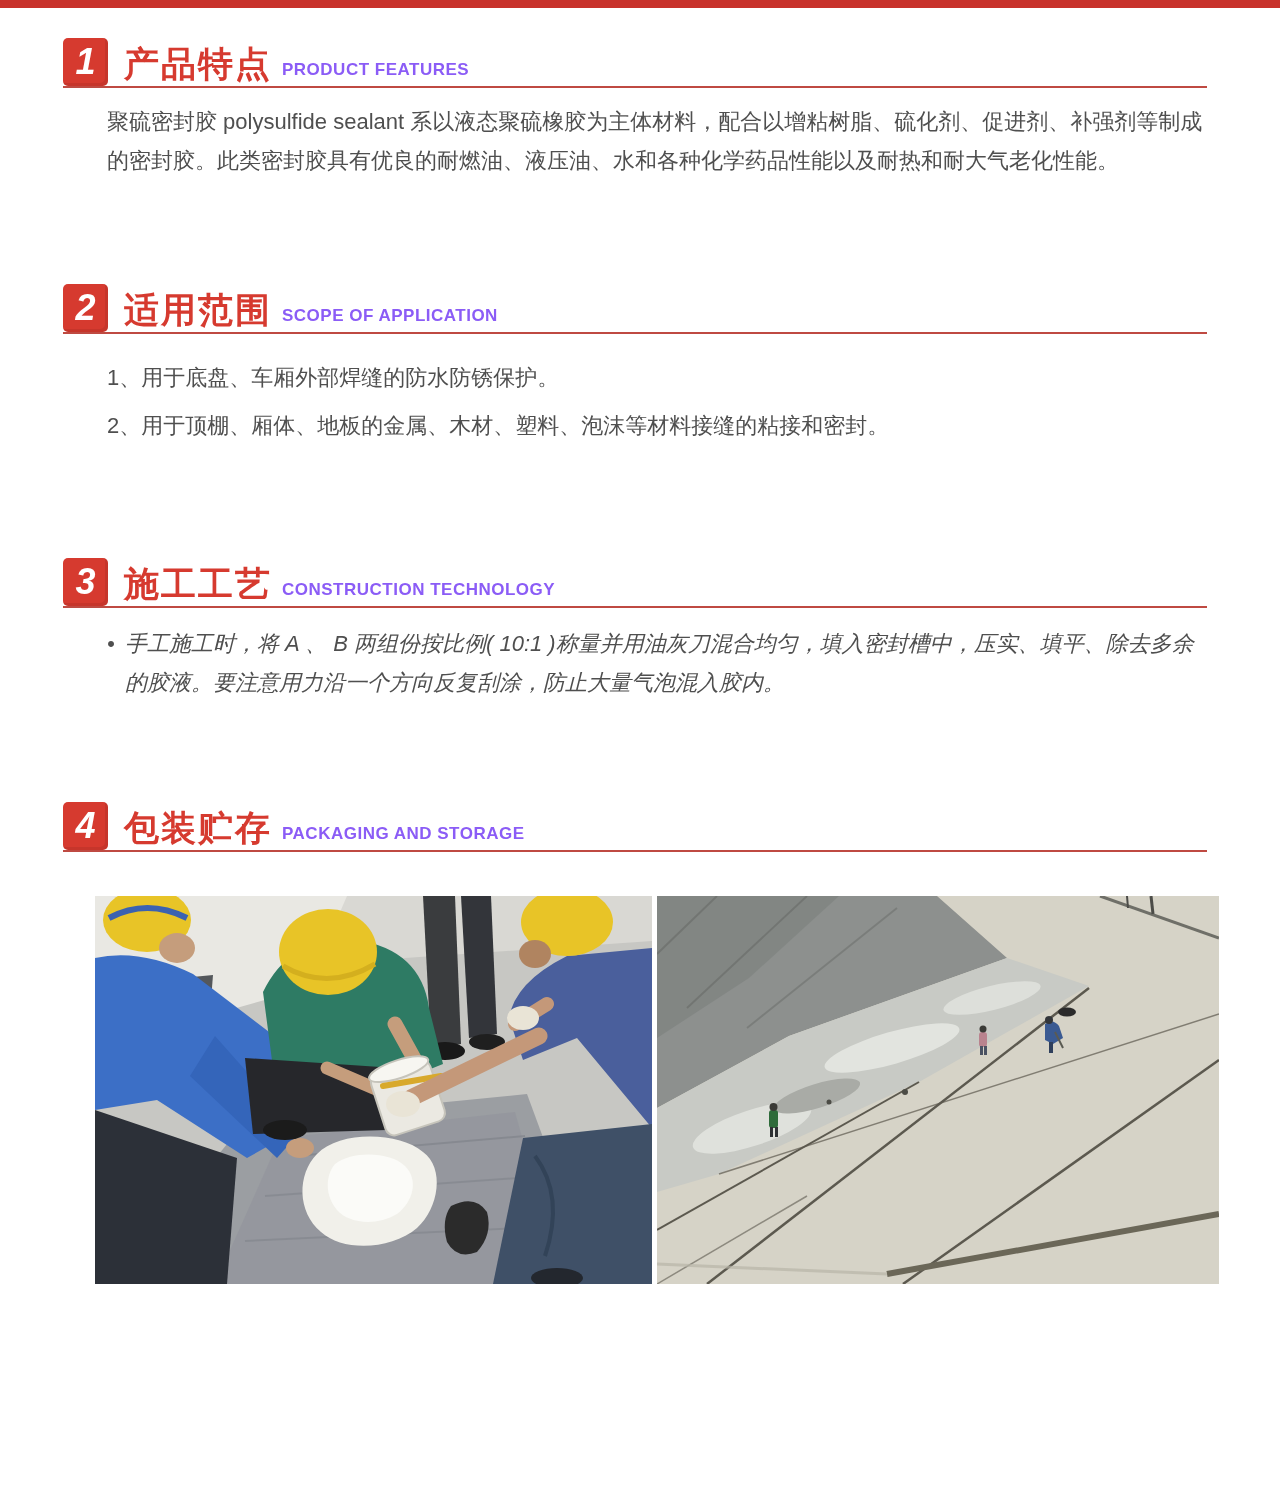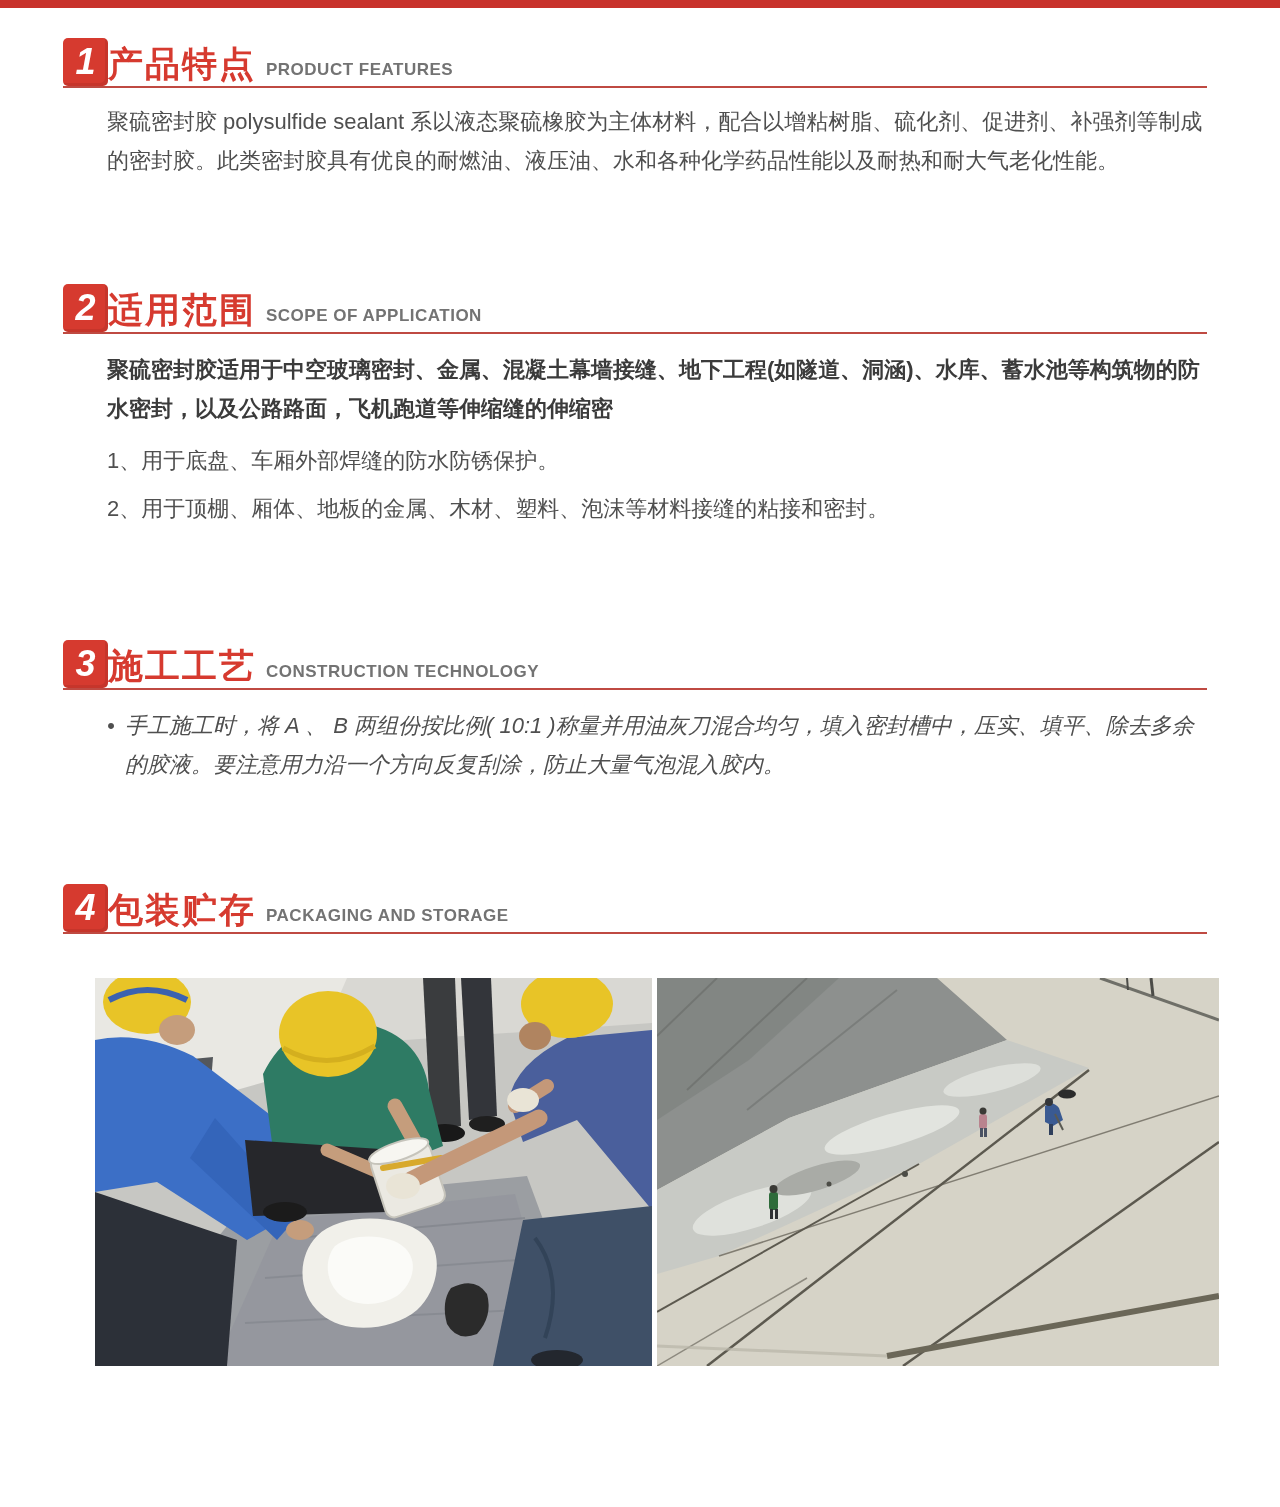--- a/index.html
+++ b/index.html
@@ -38,26 +38,27 @@
     align-items: center;
     justify-content: center;
     flex: 0 0 auto;
     box-shadow: inset -3px -3px 0 rgba(0,0,0,0.07);
   }
   .title-zh {
     color: #d63a2f;
     font-size: 35px;
     font-weight: bold;
     line-height: 1;
+    margin-left: 16px;
     padding-bottom: 5px;
     letter-spacing: 2px;
     white-space: nowrap;
   }
   .title-en {
-    color: #737373;
+    color: #8b5cf6;
     font-size: 17px;
     font-weight: bold;
     line-height: 1;
     margin-left: 10px;
     padding-bottom: 8px;
     letter-spacing: 0.5px;
     white-space: nowrap;
   }
   
   .sec-body {
@@ -117,21 +118,20 @@
     </div>
   </section>
 
   <section class="sec sec-2">
     <header class="sec-header">
       <span class="num-badge">2</span>
       <span class="title-zh">适用范围</span>
       <span class="title-en">SCOPE OF APPLICATION</span>
     </header>
     <div class="sec-body">
-      <p class="intro-bold">聚硫密封胶适用于中空玻璃密封、金属、混凝土幕墙接缝、地下工程(如隧道、洞涵)、水库、蓄水池等构筑物的防水密封，以及公路路面，飞机跑道等伸缩缝的伸缩密</p>
       <p class="num-item">1、用于底盘、车厢外部焊缝的防水防锈保护。</p>
       <p class="num-item">2、用于顶棚、厢体、地板的金属、木材、塑料、泡沫等材料接缝的粘接和密封。</p>
     </div>
   </section>
 
   <section class="sec sec-3">
     <header class="sec-header">
       <span class="num-badge">3</span>
       <span class="title-zh">施工工艺</span>
       <span class="title-en">CONSTRUCTION TECHNOLOGY</span>

